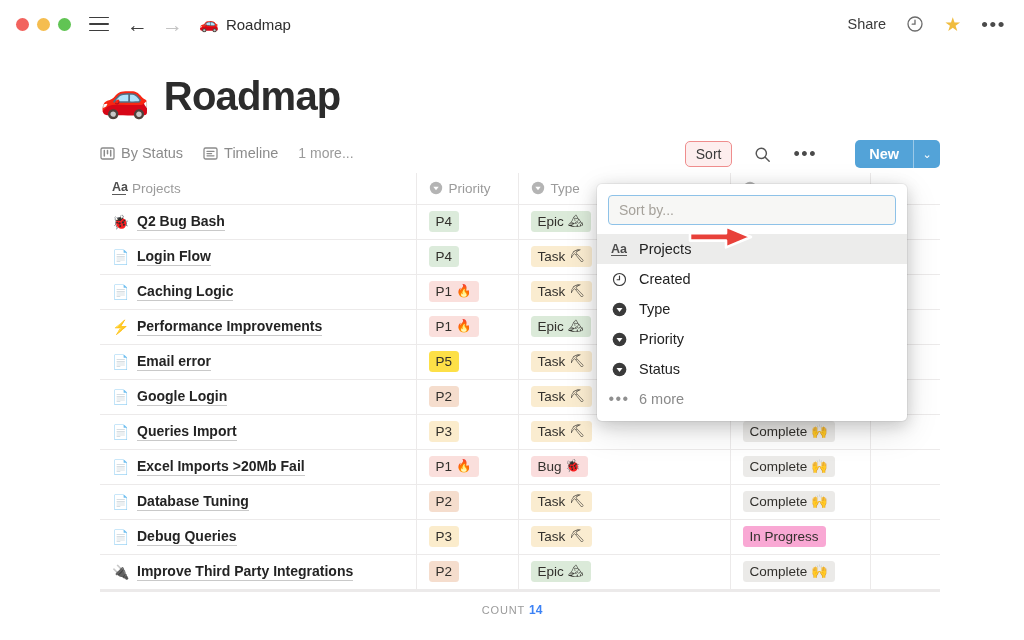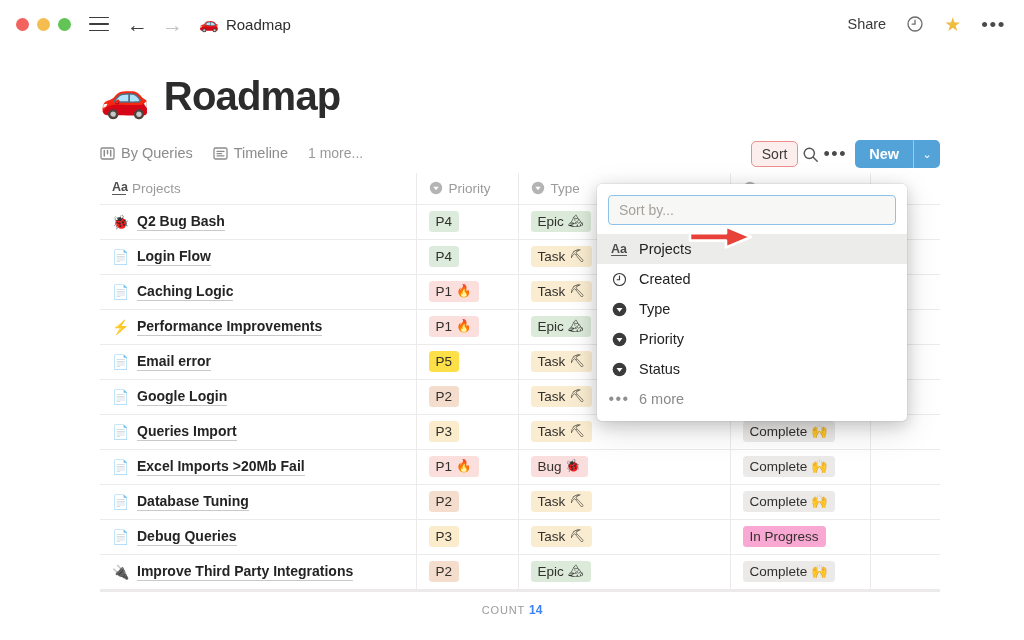--- a/index.html
+++ b/index.html
@@ -91,40 +91,40 @@
   .tab.active { color: #232323; font-weight: bold; }
   .tab.active::after {
     content: ""; position: absolute; left: 0; right: 0; bottom: 0;
     height: 2.5px; background: #2c2c2c; border-radius: 2px;
   }
   .tab-ico { width: 15px; height: 15px; display: block; }
   .tab-more { font-size: 14px; color: #9a9a9a; padding-bottom: 6px; }
 
   .view-actions {
     margin-left: auto;
-    display: flex; align-items: center; gap: 4px;
+    display: flex; align-items: center; gap: 22px;
     padding-bottom: 5px;
   }
   .sort-btn {
     position: relative;
     font-size: 14px; color: #3a3a3a;
     padding: 4px 10px;
     border-radius: 5px;
     background: #fdeeee;
     border: 1.6px solid #ef8d8d;
     z-index: 6;
   }
   .act-icon { color: #555; display: flex; align-items: center; }
   .act-dots { color: #4a4a4a; font-size: 18px; letter-spacing: 1.6px; line-height: 1; }
   .new-btn {
     display: flex; align-items: stretch;
     background: #53a3d8; color: #fff;
     border-radius: 5px; overflow: hidden;
     height: 28px;
-    margin-left: 4px;
+    margin-left: 16px;
   }
   .new-btn .lbl {
     padding: 0 14px; display: flex; align-items: center;
     font-size: 14.5px; font-weight: bold;
   }
   .new-btn .sep { width: 1px; background: rgba(255,255,255,.42); }
   .new-btn .car {
     width: 26px; display: flex; align-items: center; justify-content: center;
     font-size: 11px;
   }
@@ -287,21 +287,21 @@
       <div class="tabs">
 
 
         <div class="tab">
           <span class="tab-ico">
             <svg width="15" height="15" viewBox="0 0 15 15" fill="none">
               <rect x="1" y="2" width="13" height="11" rx="1.6" stroke="#8b8b8b" stroke-width="1.3"></rect>
               <path d="M4.3 4.6v5.4M7.5 4.6v3.2M10.7 4.6v5.4" stroke="#8b8b8b" stroke-width="1.5" stroke-linecap="round"></path>
             </svg>
           </span>
-          <span>By Queries</span>
+          <span>By Status</span>
         </div>
 
         <div class="tab">
           <span class="tab-ico">
             <svg width="15" height="15" viewBox="0 0 15 15" fill="none">
               <rect x="1" y="2" width="13" height="11" rx="1.6" stroke="#8b8b8b" stroke-width="1.3"></rect>
               <path d="M4 5.4h7M4 7.6h4.6M4 9.8h7" stroke="#8b8b8b" stroke-width="1.2" stroke-linecap="round"></path>
             </svg>
           </span>
           <span>Timeline</span>

